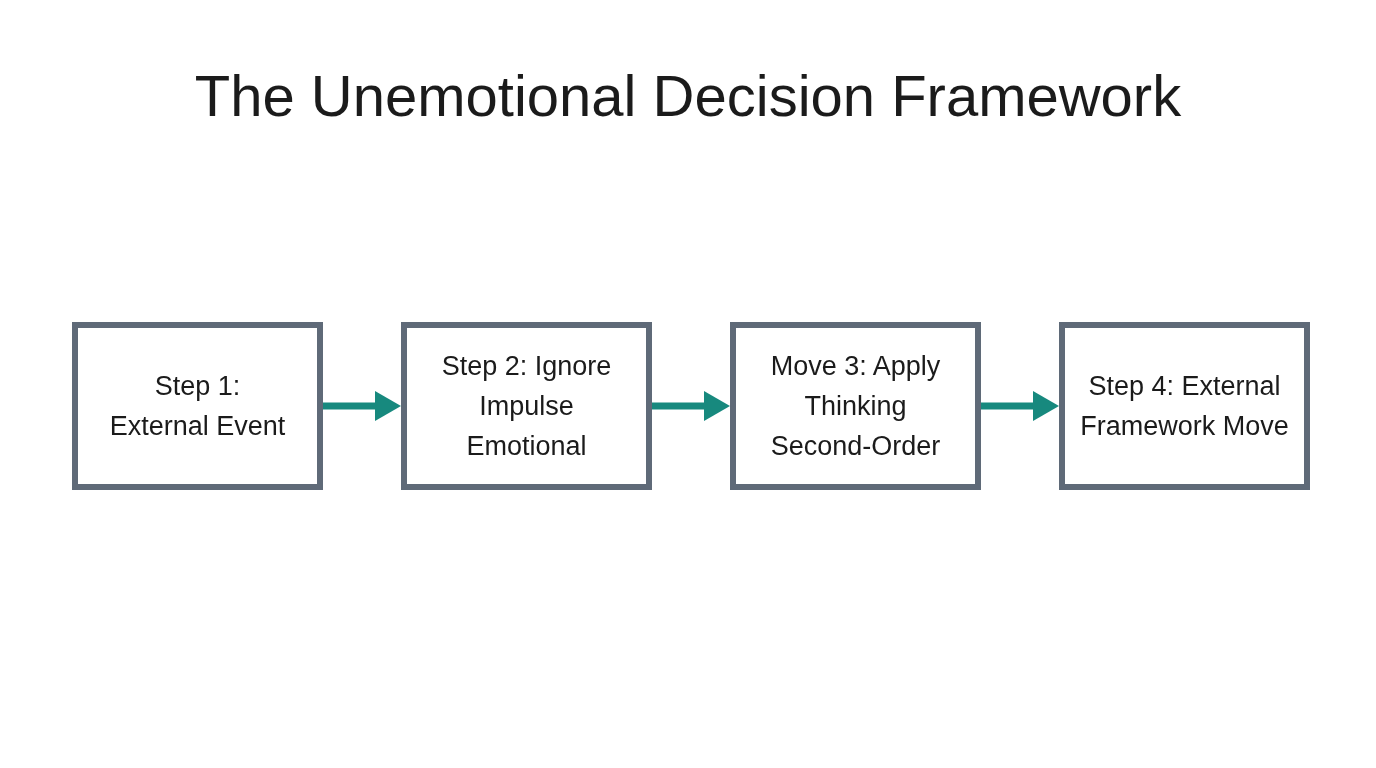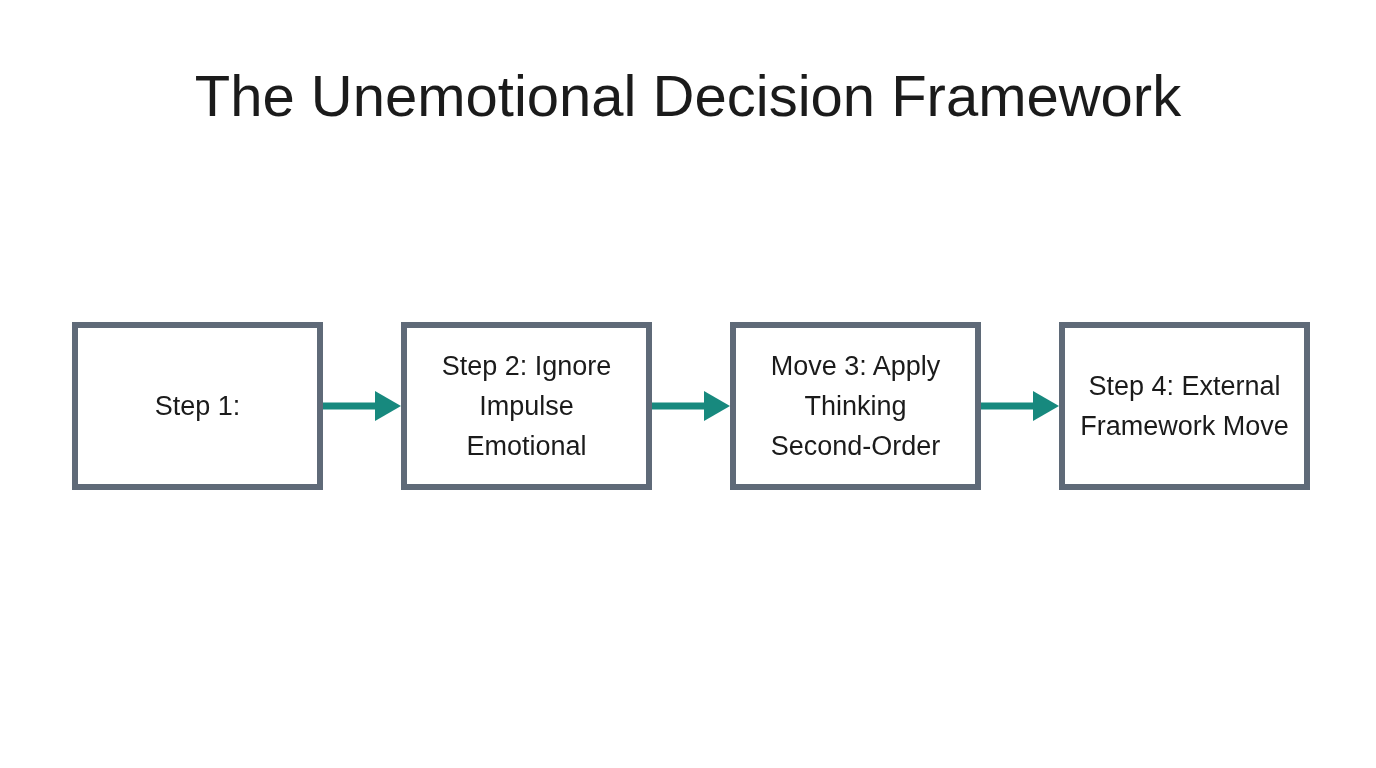--- a/index.html
+++ b/index.html
@@ -68,20 +68,21 @@
 </style>
 </head>
 <body>
 
 <div class="page-title">The Unemotional Decision Framework</div>
 
 <div class="flow">
 
   <div class="step-box">
     <span class="step-line">Step 1:</span>
+    <span class="step-line">External Event</span>
     <span class="step-line"></span>
   </div>
 
   <div class="flow-arrow">
     <svg viewBox="0 0 78 44" xmlns="http://www.w3.org/2000/svg" aria-hidden="true">
       <rect x="0" y="18.5" width="55" height="7" fill="#17897e"></rect>
       <polygon points="52,7 78,22 52,37" fill="#17897e"></polygon>
     </svg>
   </div>
 

